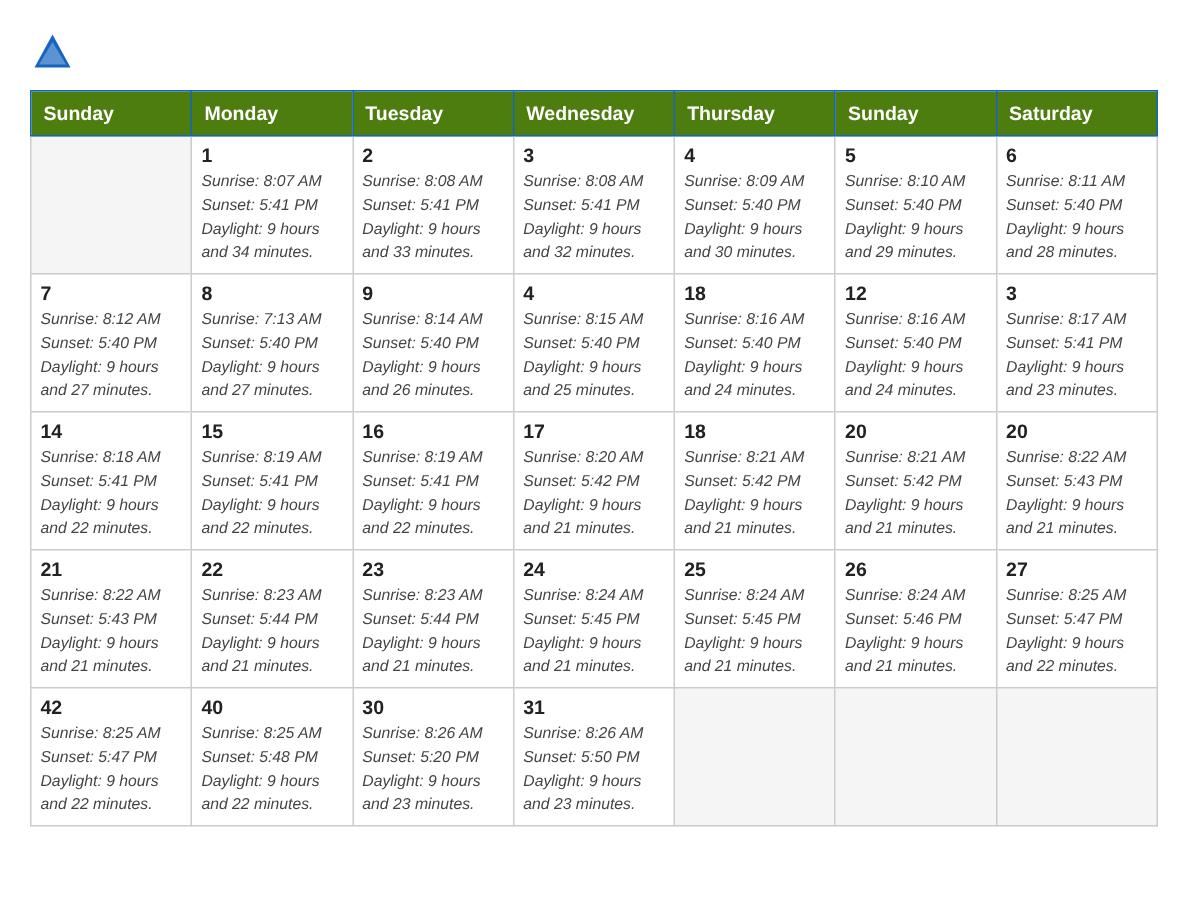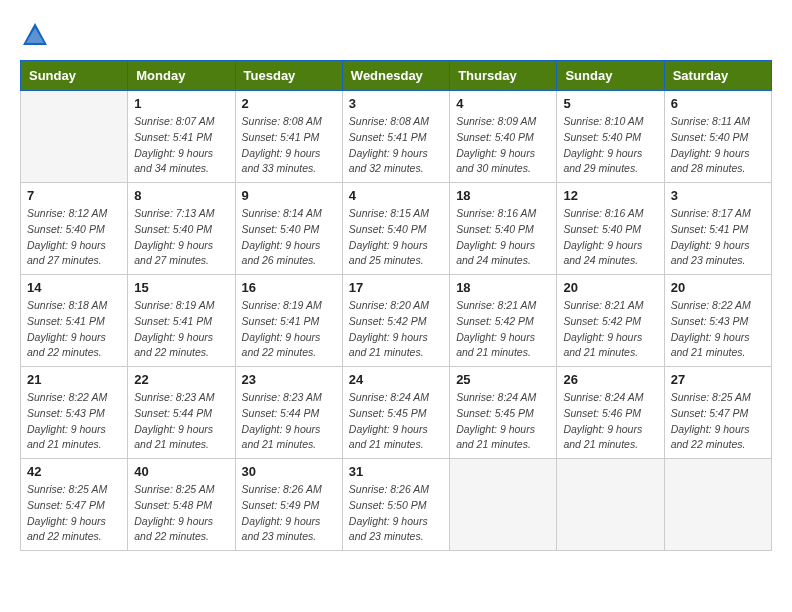--- a/index.html
+++ b/index.html
@@ -237,21 +237,21 @@
         <td>
           <div class="day-number">42</div>
           <div class="day-info"><span>Sunrise: 8:25 AM</span><br><span>Sunset: 5:47 PM</span><br><span>Daylight: 9 hours and 22 minutes.</span></div>
         </td>
         <td>
           <div class="day-number">40</div>
           <div class="day-info"><span>Sunrise: 8:25 AM</span><br><span>Sunset: 5:48 PM</span><br><span>Daylight: 9 hours and 22 minutes.</span></div>
         </td>
         <td>
           <div class="day-number">30</div>
-          <div class="day-info"><span>Sunrise: 8:26 AM</span><br><span>Sunset: 5:49 PM</span><br><span>Daylight: 9 hours and 23 minutes.</span></div>
+          <div class="day-info"><span>Sunrise: 8:26 AM</span><br><span>Sunset: 5:20 PM</span><br><span>Daylight: 9 hours and 23 minutes.</span></div>
         </td>
         <td>
           <div class="day-number">31</div>
           <div class="day-info"><span>Sunrise: 8:26 AM</span><br><span>Sunset: 5:50 PM</span><br><span>Daylight: 9 hours and 23 minutes.</span></div>
         </td>
         <td class="empty"></td>
         <td class="empty"></td>
         <td class="empty"></td>
       </tr>
     </tbody>

